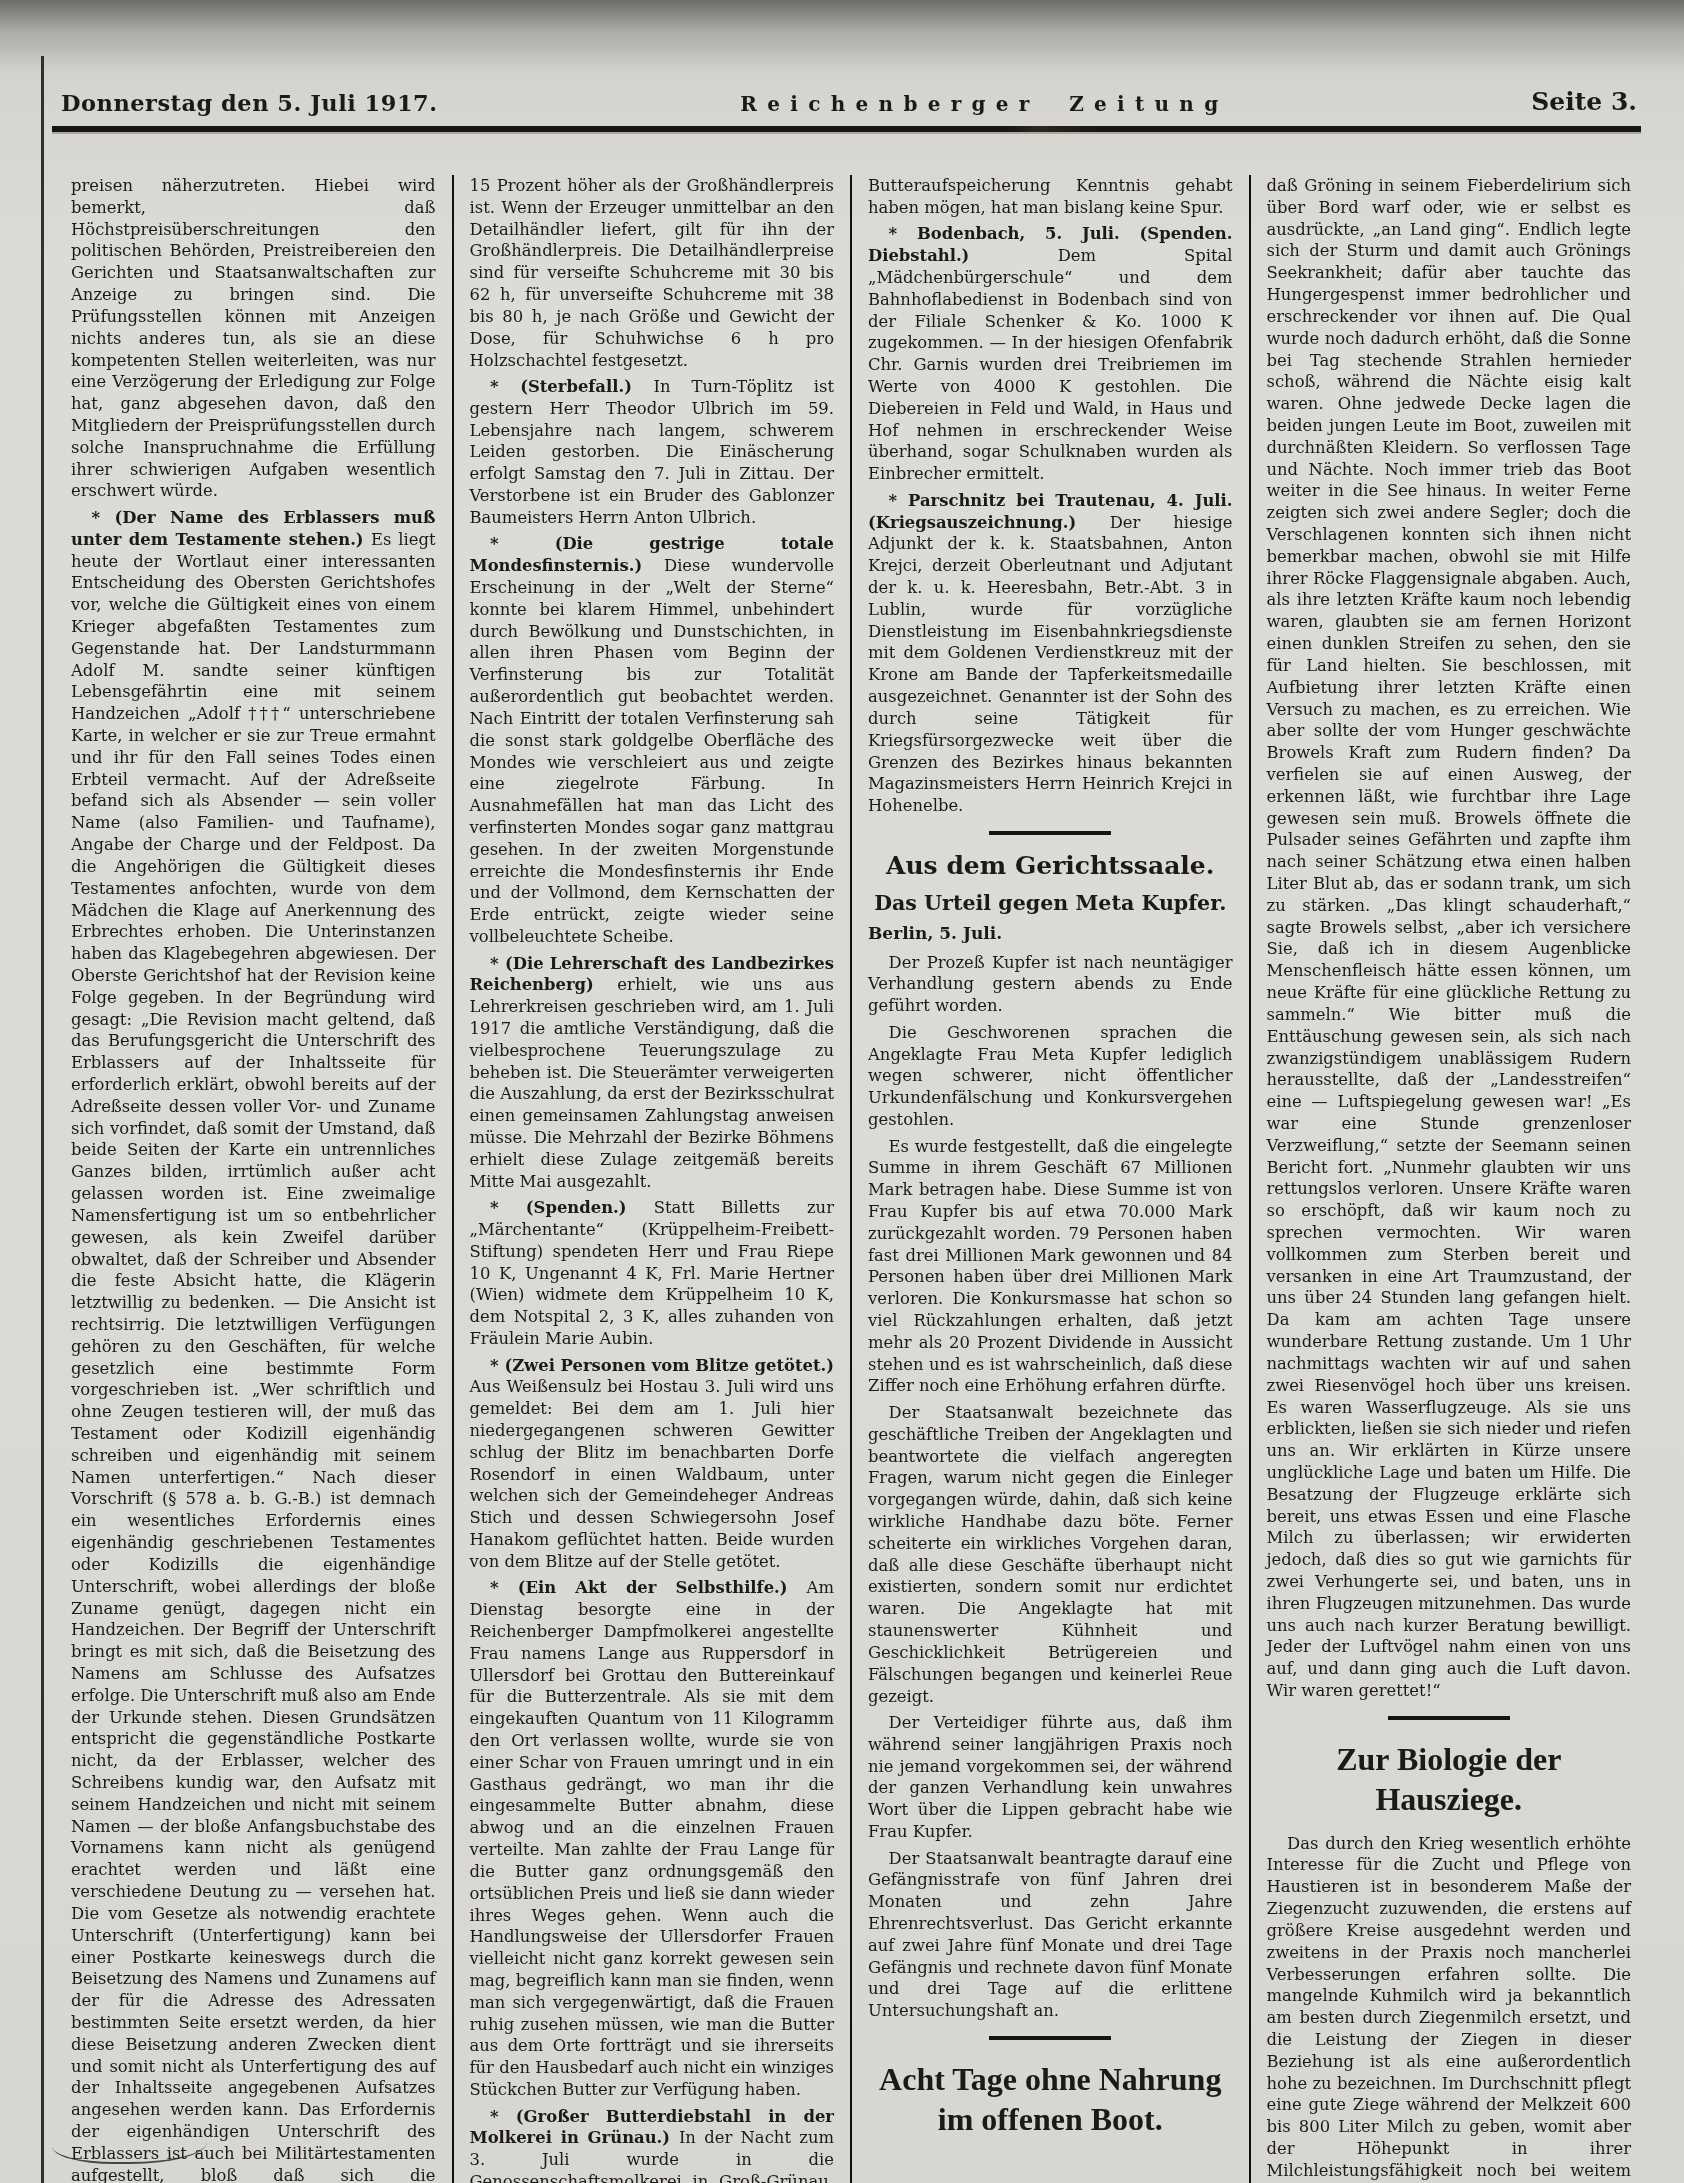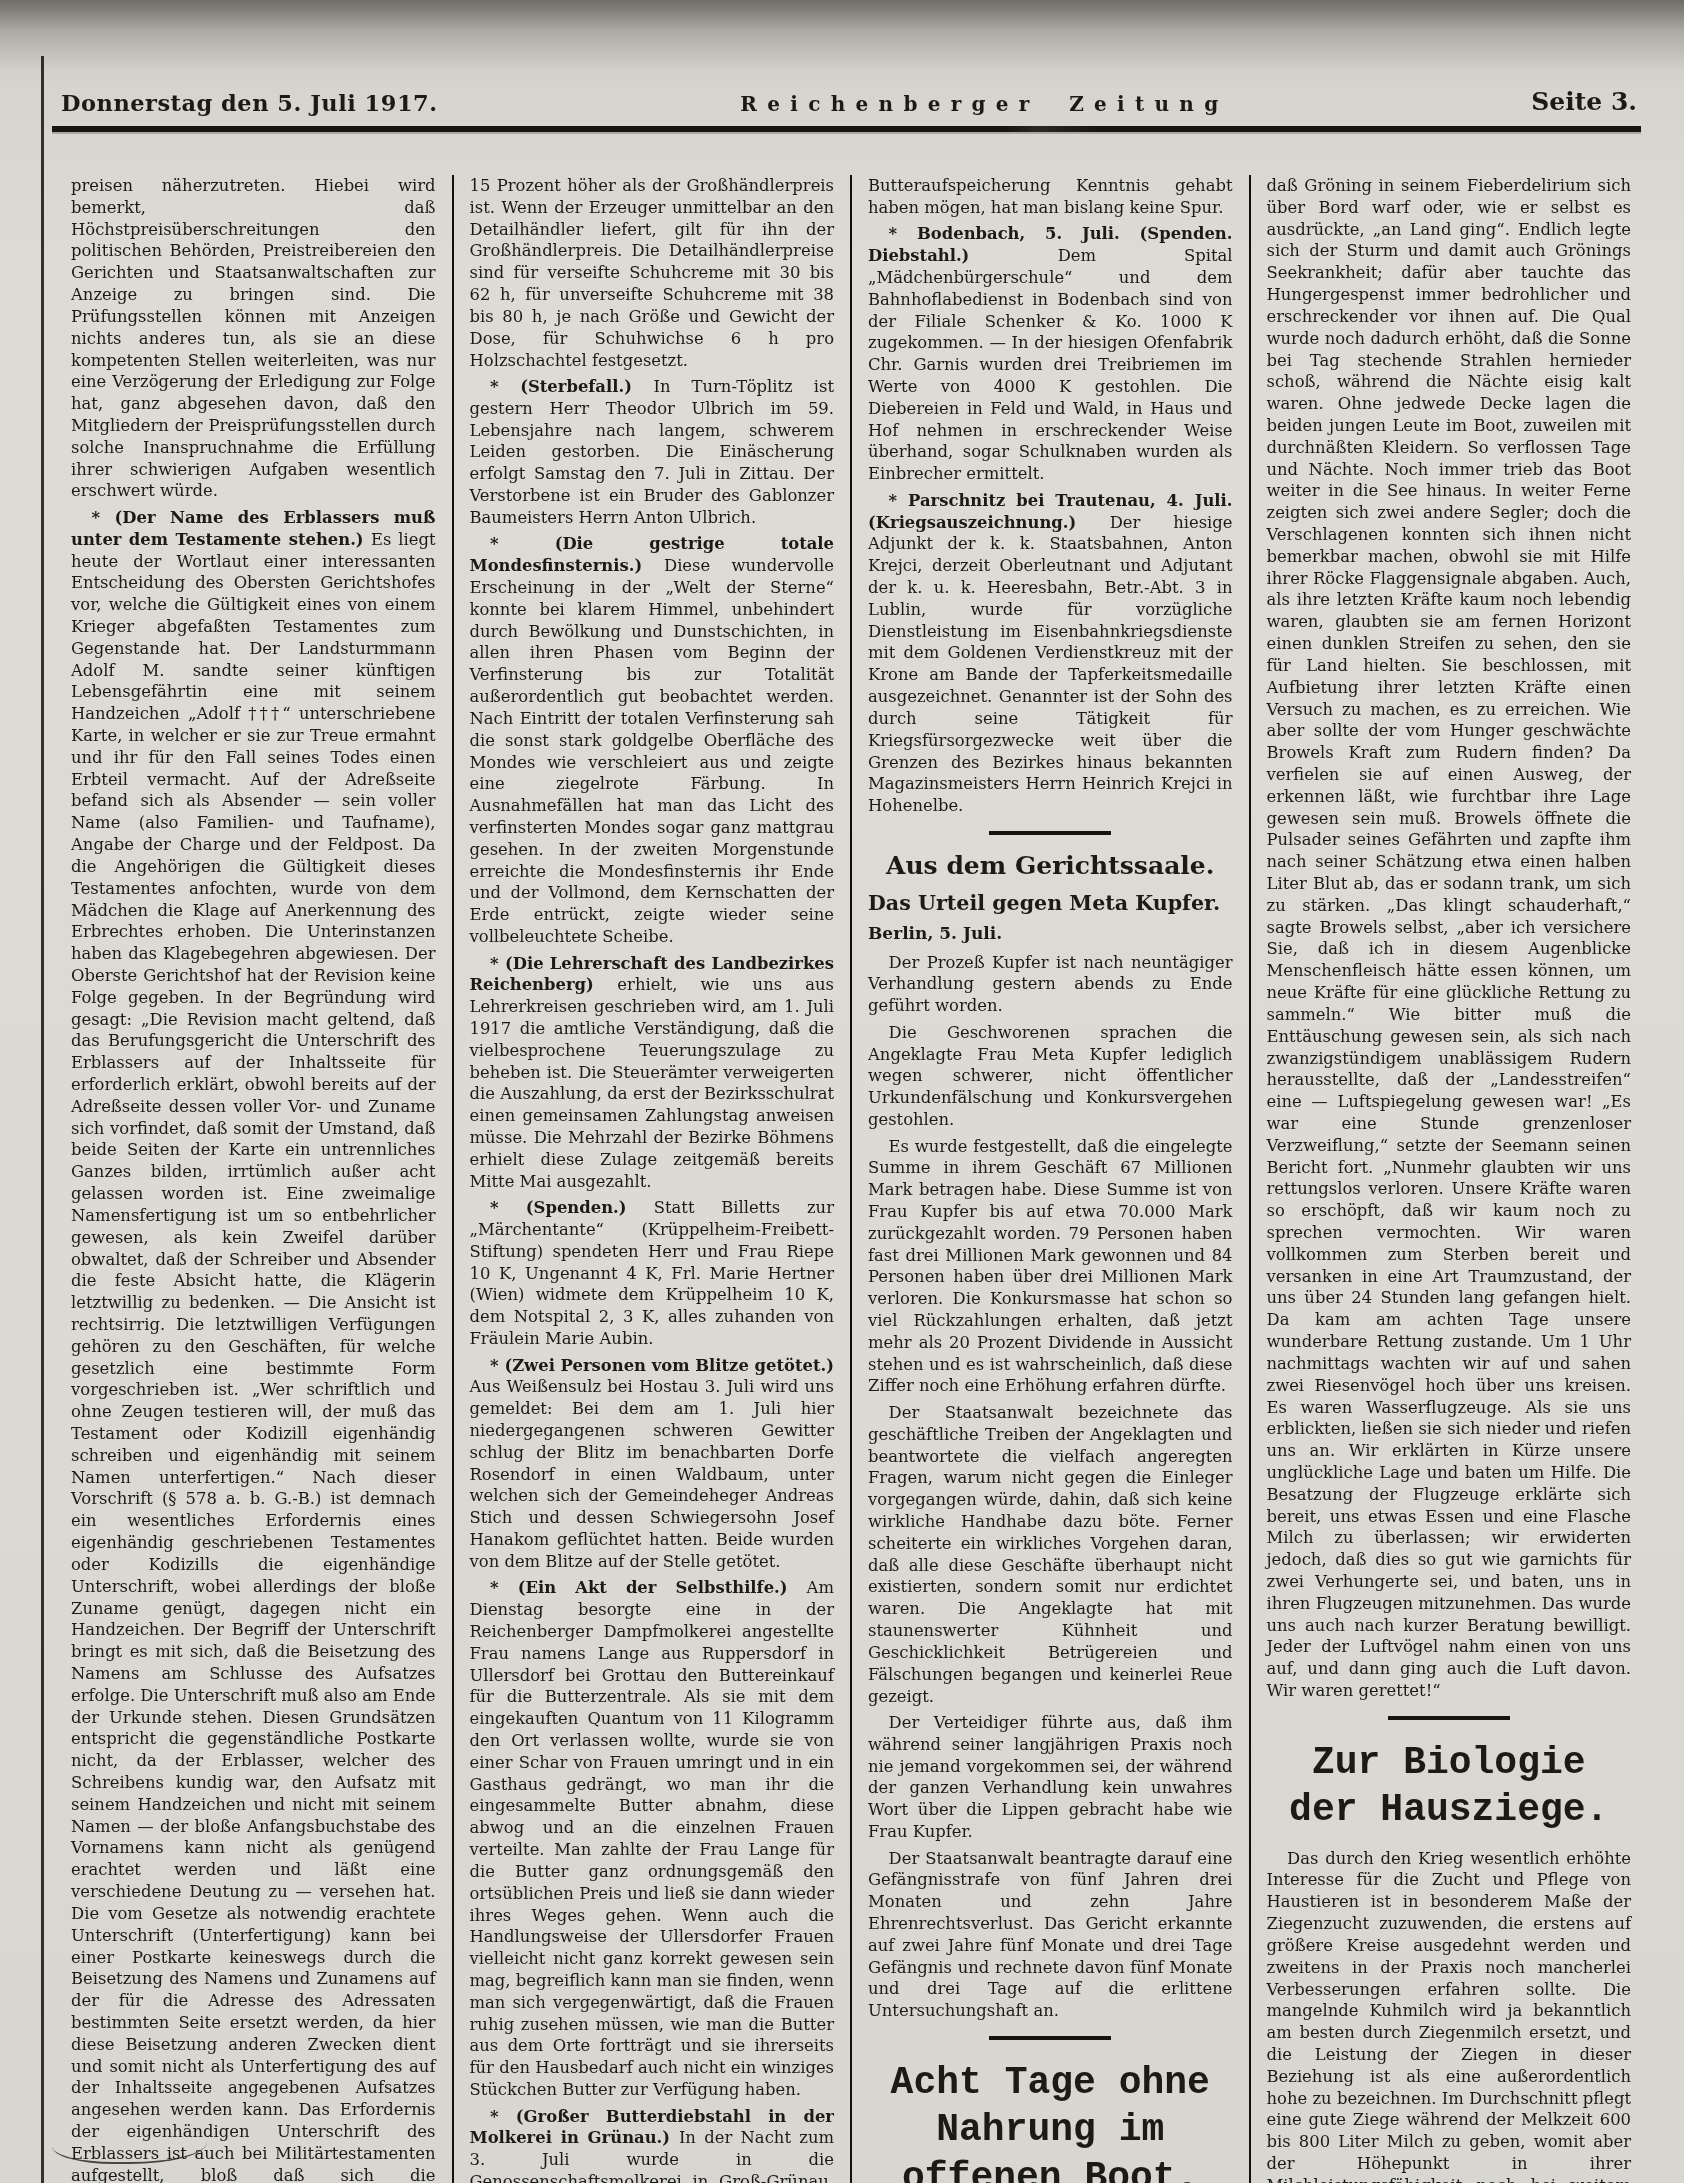--- a/index.html
+++ b/index.html
@@ -49,28 +49,28 @@
   .col + .col{border-left:2.3px solid #11100b;}
   .blk{margin:0 0 4.7px 0;font-size:16.4px;line-height:1.33;}
   .blk.cont{text-indent:0;}
   .blk.para{text-indent:20.6px;}
   .blk.item{text-indent:20.6px;}
   .lead{font-weight:bold;}
   .blk.section-title{
     text-align:center;font-weight:bold;font-size:25px;margin:12.2px 0 8.4px 0;text-indent:0;
   }
   .blk.sub-title{
-    text-align:left;font-weight:bold;font-size:20.6px;margin:0 0 4.7px 0;text-indent:0;
+    text-align:center;font-weight:bold;font-size:20.6px;margin:0 0 4.7px 0;text-indent:0;
   }
   .blk.dateline-right{
     font-weight:bold;font-size:17px;padding-right:33px;margin:0 0 6.6px 0;text-indent:0;
   }
   .blk.headline{
-    text-align:center;font-weight:bold;font-size:38px;line-height:1.25;
-    margin:19px 0 14px 0;text-indent:0;font-family:Liberation Mono, monospace;
+    text-align:center;font-weight:bold;font-size:32px;line-height:1.25;
+    margin:19px 0 14px 0;text-indent:0;font-family:Liberation Serif, serif;
   }
   .sep-rule{
     width:122px;height:3.8px;background:#15140e;margin:14px auto 14px auto;
   }
 </style>
 </head>
 <body>
 
 <div class="paper">
   <div class="scan-top-shadow"></div>

